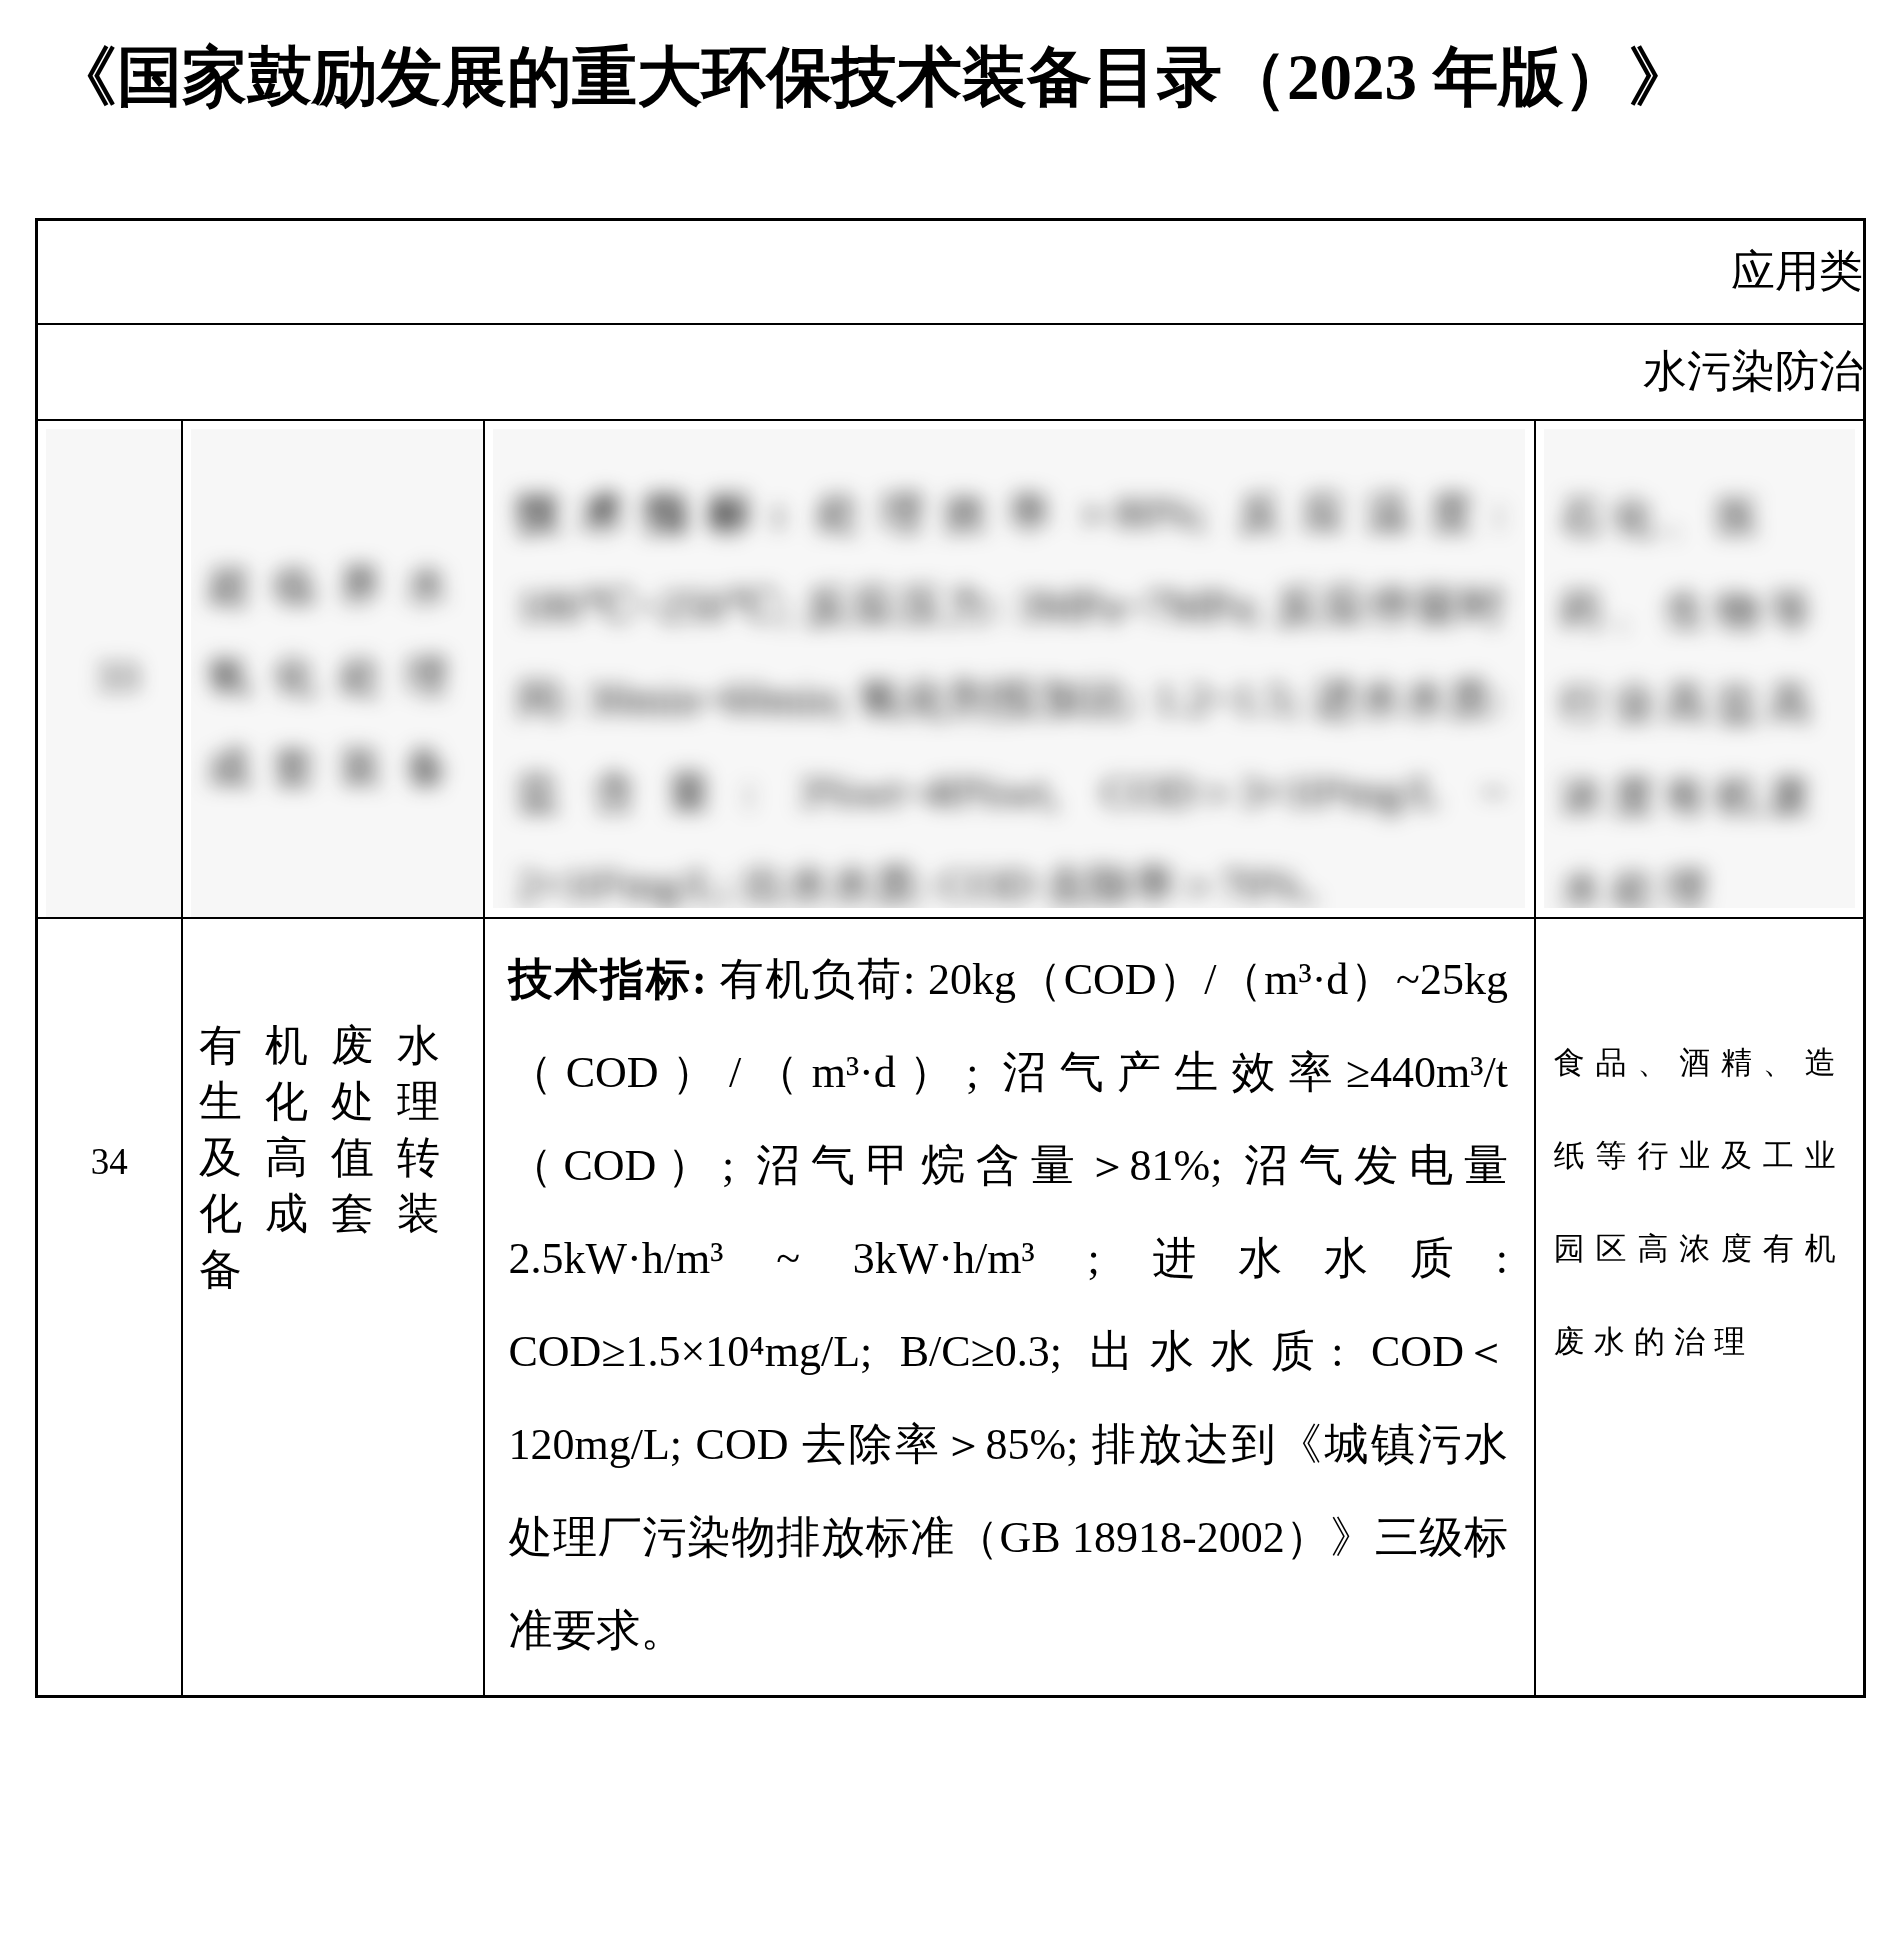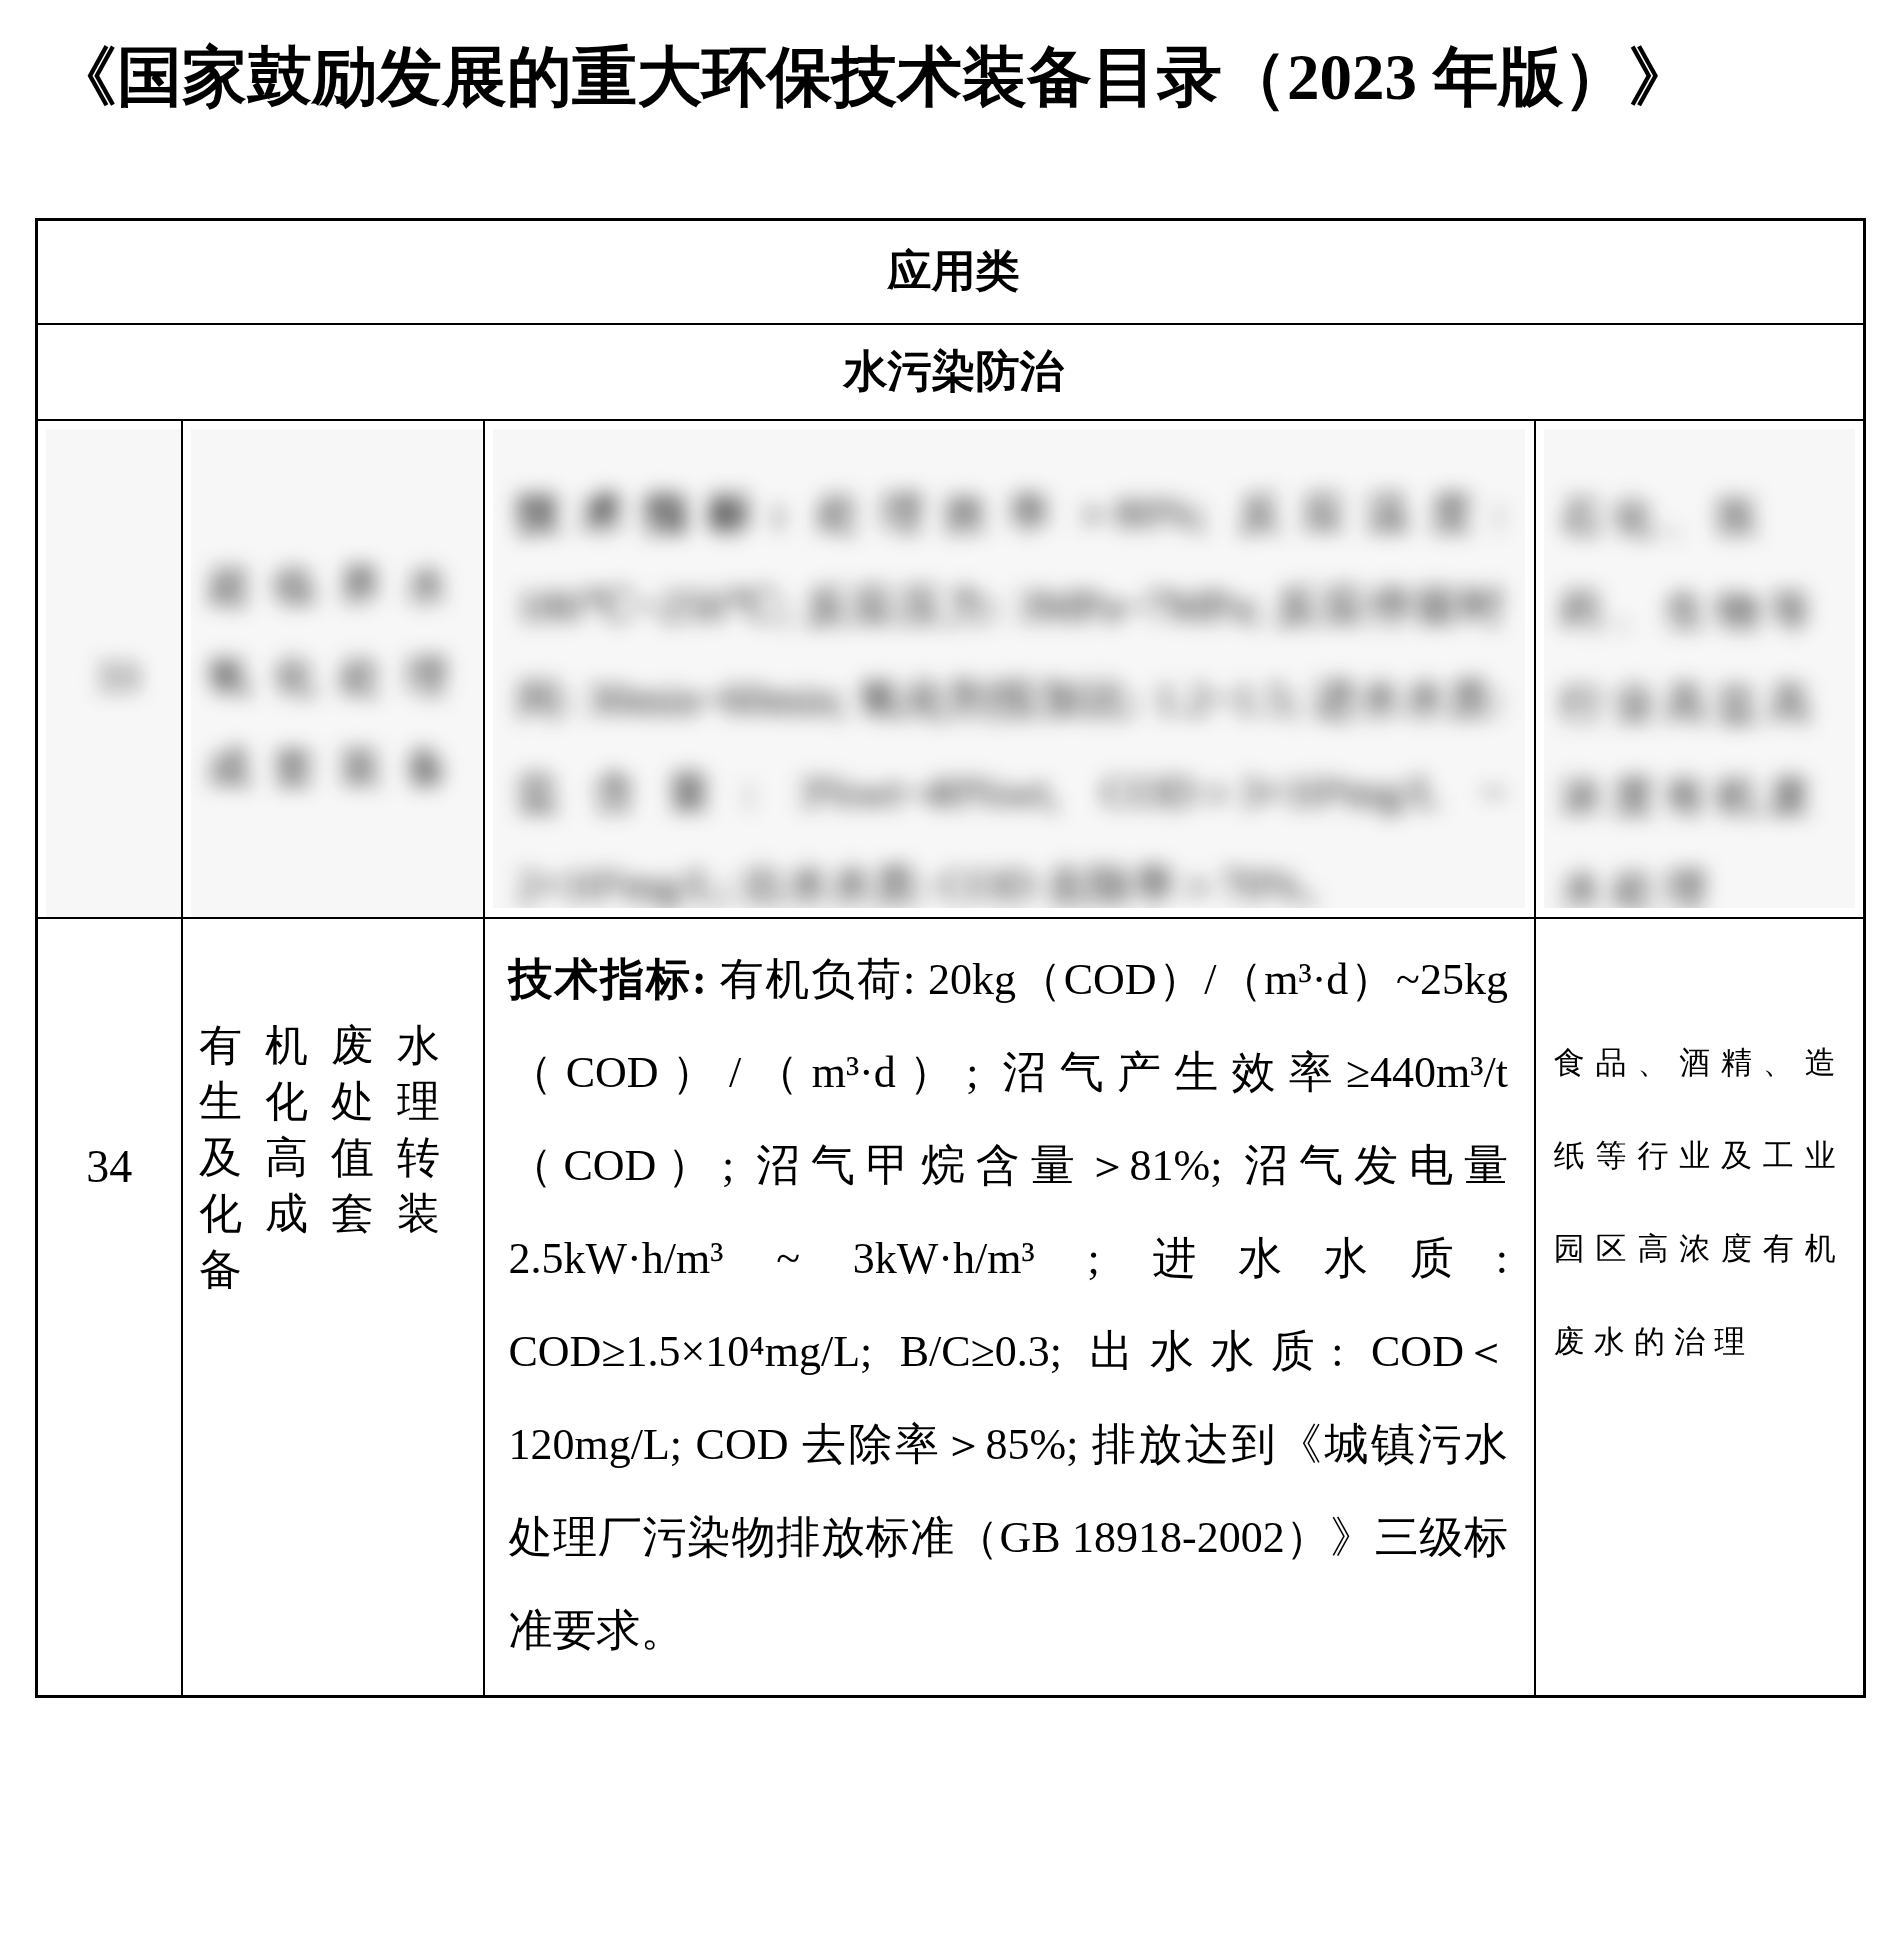--- a/index.html
+++ b/index.html
@@ -42,23 +42,23 @@
     line-height: 97px;
   }
   .hdr-wrap2 { width: 210px; margin: 0 auto; }
   .hdr-wrap1 { width: 55px;  margin: 0 auto; }
   
   tr.section1 { height: 104px; }
   tr.section2 { height: 96px; }
   tr.section1 td, tr.section2 td {
     vertical-align: middle;
     font-size: 44px;
-    font-weight: bold;
+    font-weight: normal;
     padding-left: 6px;
-    text-align: center;
+    text-align: right;
   }
   
   tr.blur-row { height: 498px; }
   tr.blur-row td { position: relative; }
   .blur-pane {
     position: absolute; top: 8.2px; left: 8.2px; right: 8.2px; bottom: 8.2px;
     background: #f7f7f7;
     overflow: hidden;
   }
   .blur-pane > .btxt { filter: blur(10px); color: #1a1a1a; }
@@ -66,21 +66,21 @@
   .b-name { display: flex; width: 100%; height: 100%; align-items: center; }
   .b-name .btxt { width: 267px; margin: 0 auto; font-size: 43px; line-height: 91px; letter-spacing: 23px; }
   .b-ind  .btxt { padding: 38px 20px 0 24px; font-size: 44px; line-height: 93px; text-align: justify; }
   .b-scope .btxt { padding: 42px 12.8px 0 16.4px; font-size: 43px; line-height: 93px; letter-spacing: 9.1px; }
   .bold-label { font-weight: bold; }
   
   tr.r34 { height: 779px; }
   td.c-no {
     text-align: center;
     padding-top: 221px;
-    font-size: 46px;
+    font-size: 37px;
   }
   td.c-name .name-block {
     width: 267px;
     margin: 99px auto 0 auto;
     font-size: 43px;
     line-height: 56px;
     letter-spacing: 23px;
   }
   td.c-ind {
     padding: 14.6px 25.6px 0 24px;

